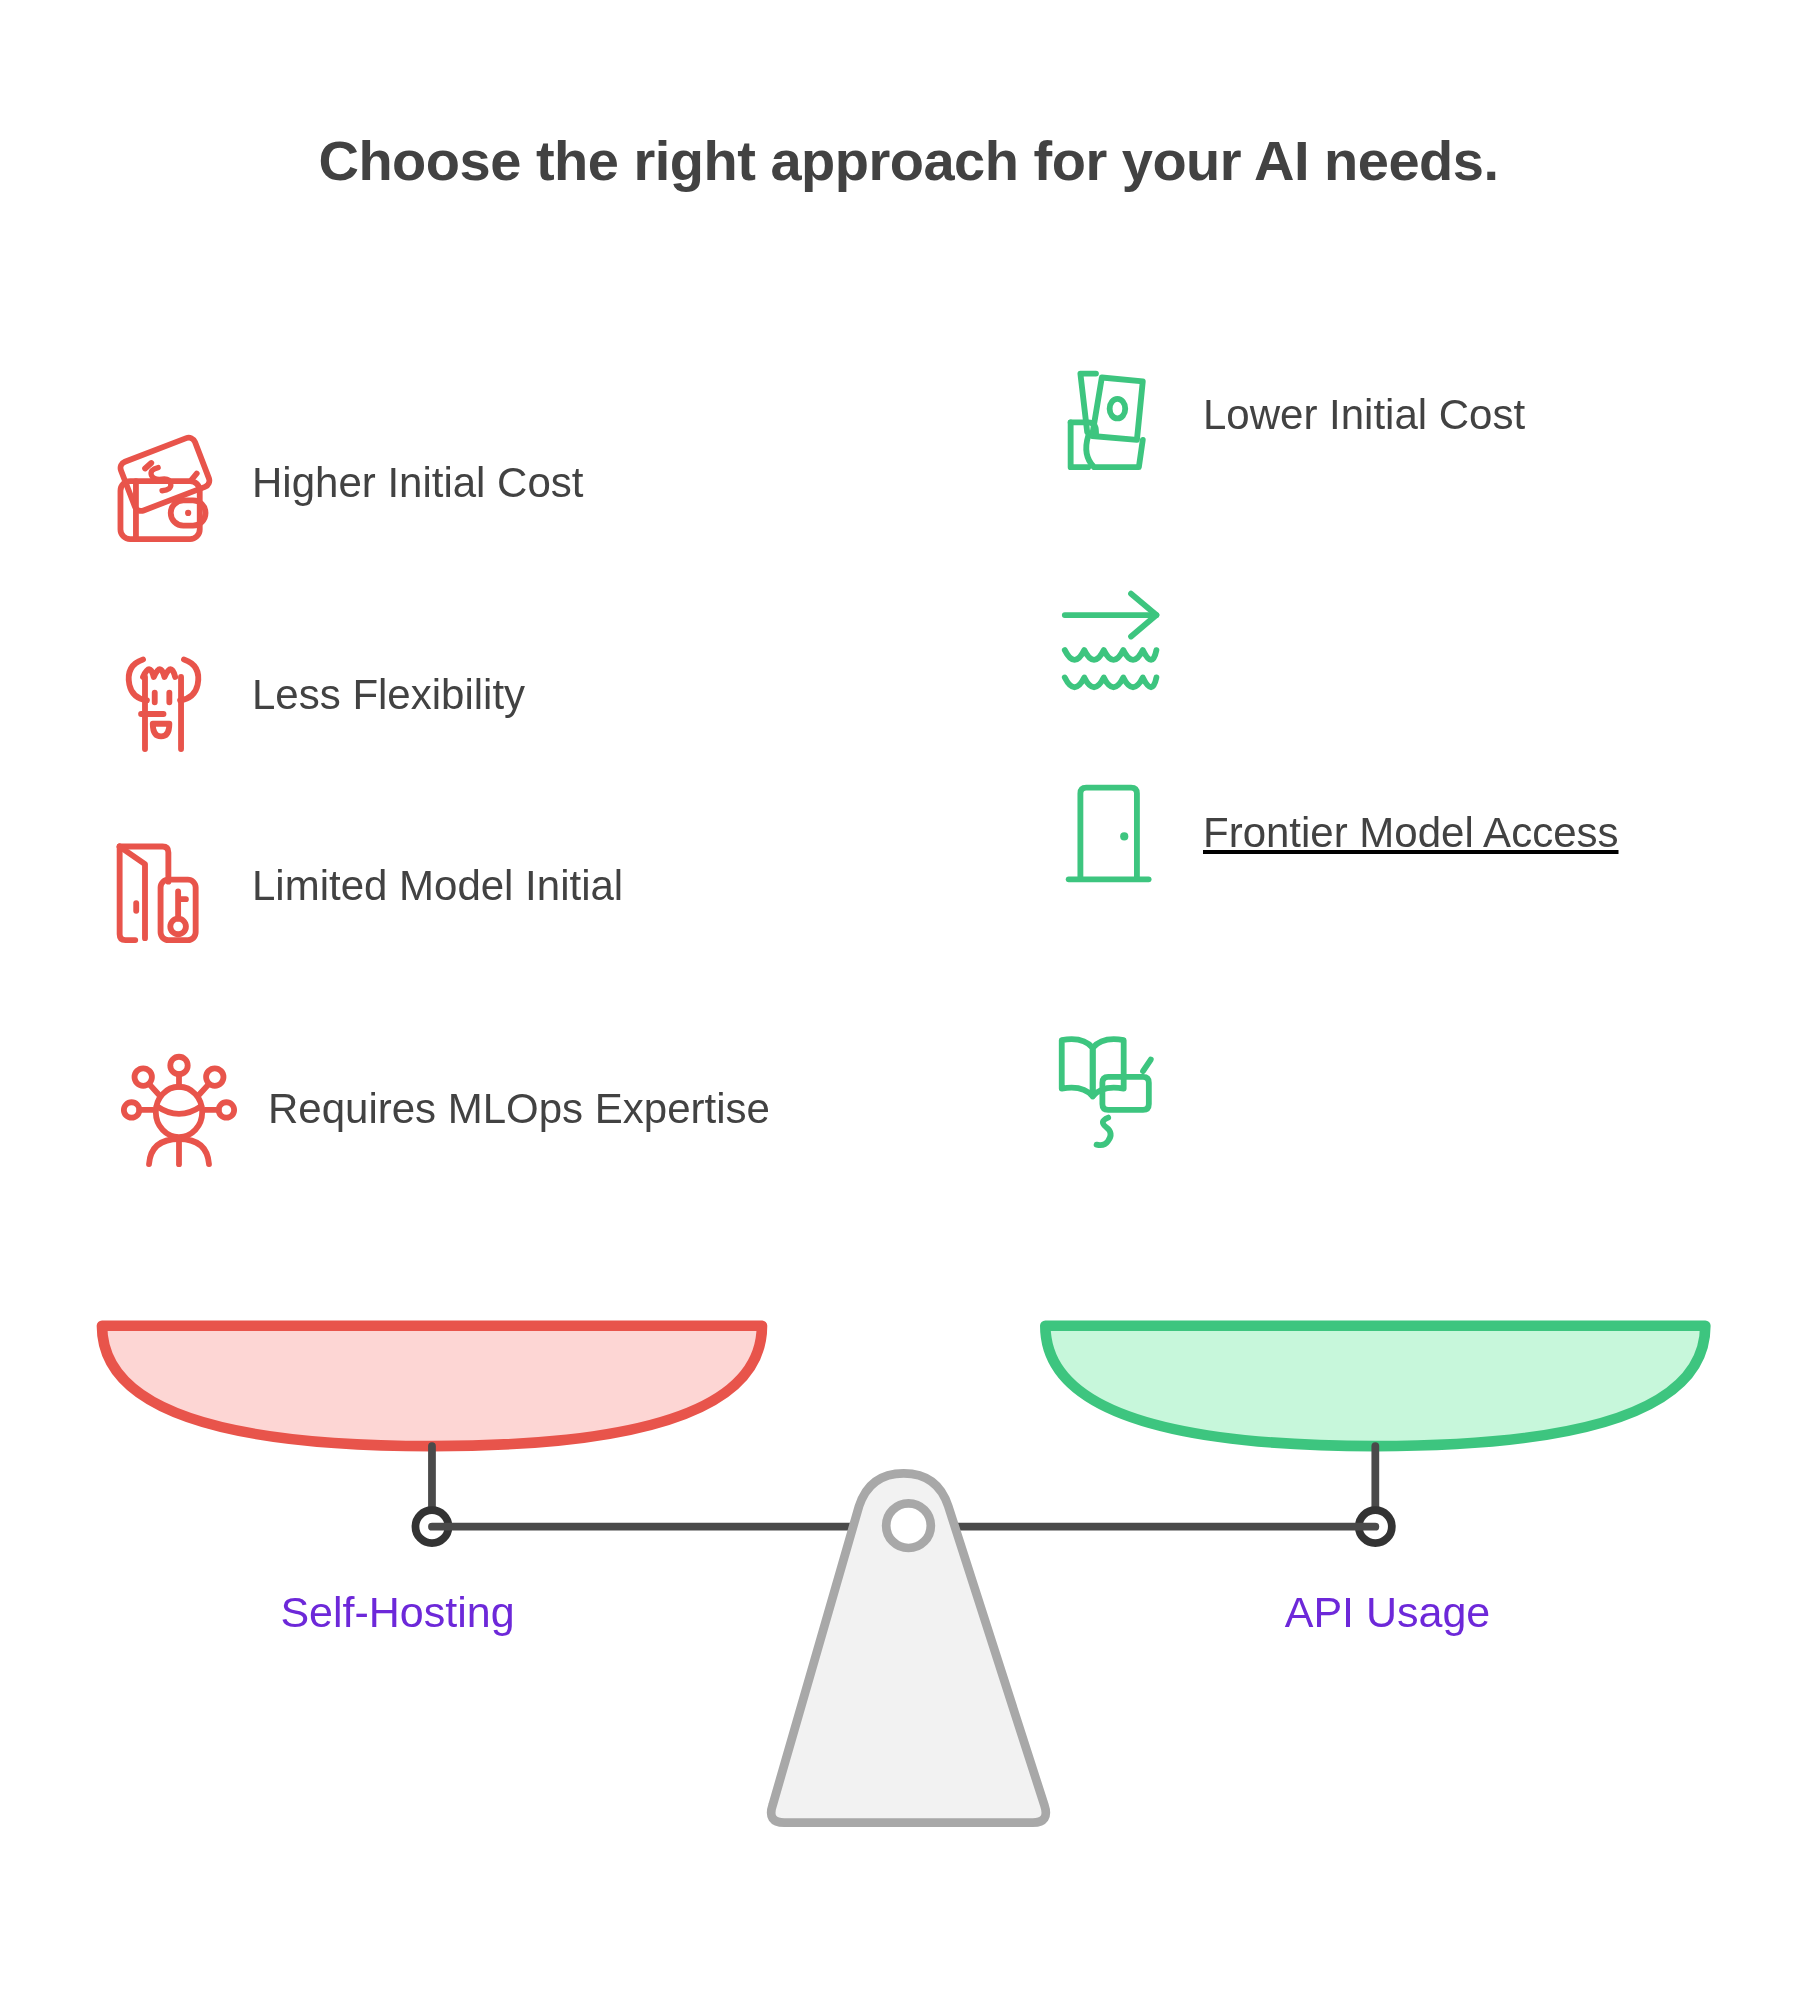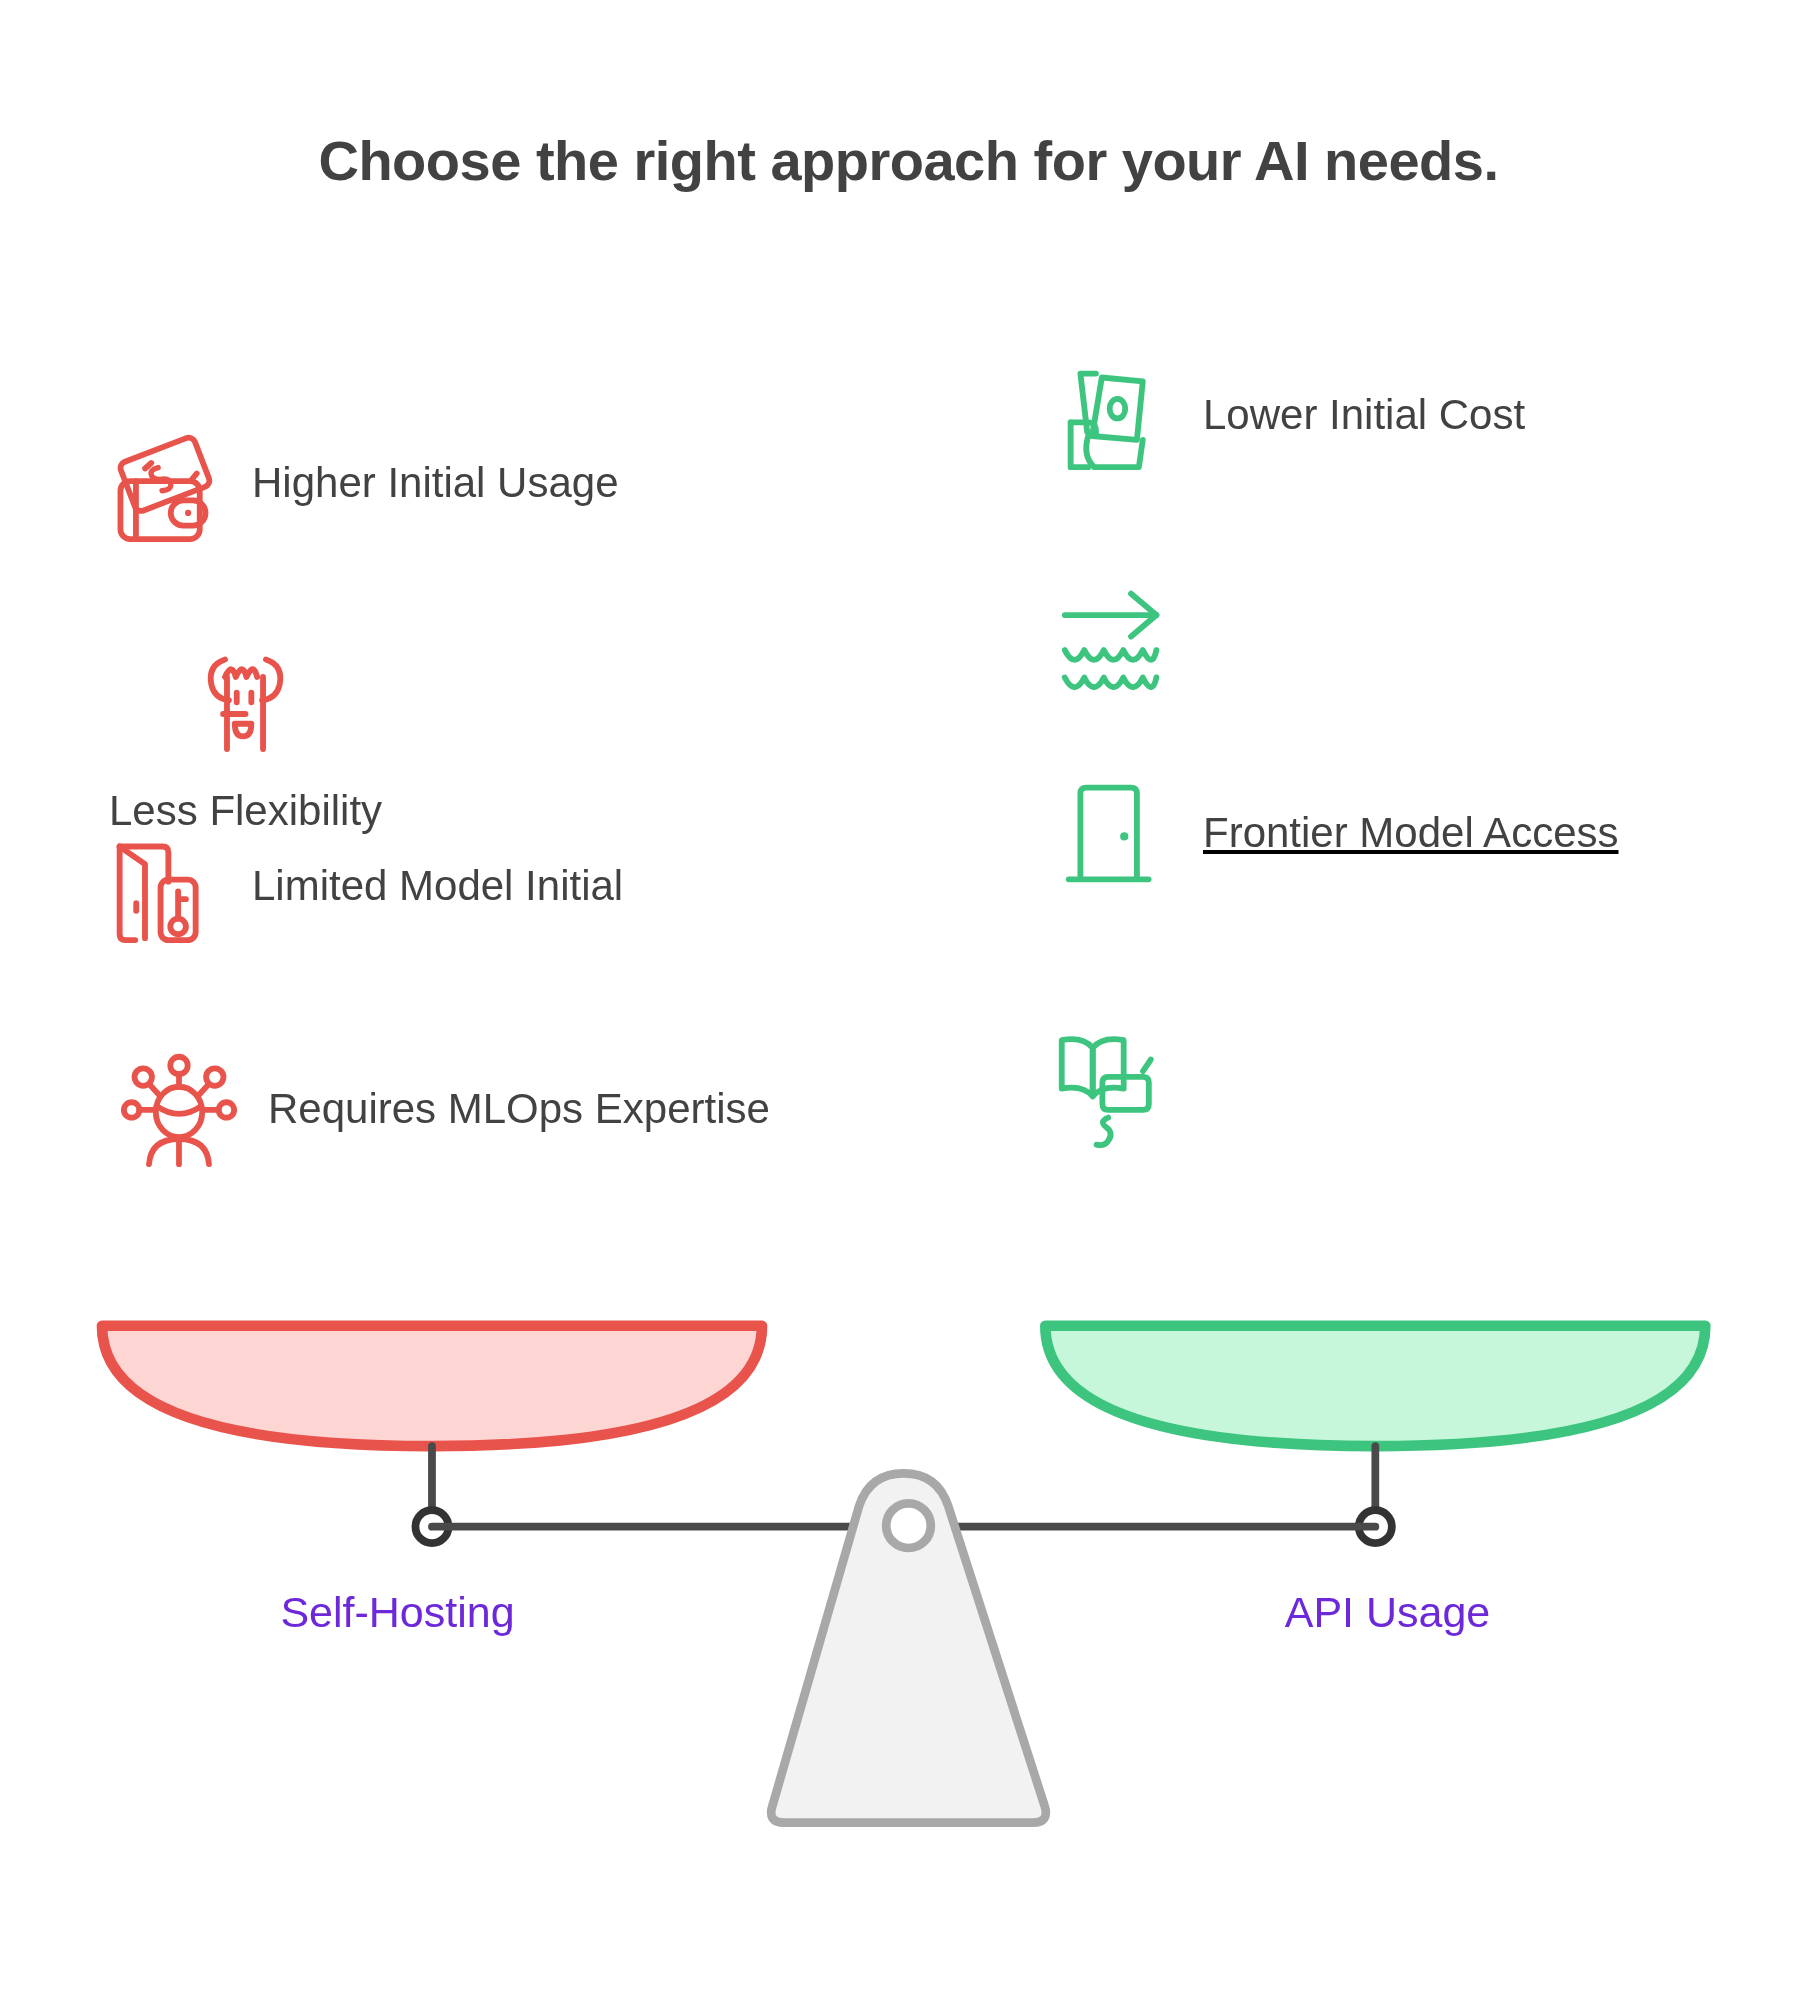--- a/index.html
+++ b/index.html
@@ -43,21 +43,21 @@
   .icon-box svg{display:block;overflow:visible;}
   .item-label{
     font-size:42px;
     line-height:1.28;
     color:#424242;
     max-width:505px;
   }
 
   
   .l0{top:417px;left:0;}
-  .l1{top:629px;left:12px;flex-direction:column;}
+  .l1{top:629px;left:0;}
   .l2{top:820px;left:0;}
   .l3{top:1043px;left:16px;}
   
   .r0{top:349px;left:0;}
   .r1{top:571px;left:0;}
   .r2{top:767px;left:0;text-decoration:underline;}
   .r3{top:1009px;left:0;}
 
   
   .scale{position:absolute;left:0;top:0;width:1817px;height:2009px;pointer-events:none;}
@@ -91,21 +91,21 @@
 
           <path d="M55 44 q-9 2 -7 8 q2 5 11 4 q8 -1 9 5 q1 6 -9 7" stroke-width="5.5"></path>
 
           <rect x="16" y="58" width="82" height="60" rx="10"></rect>
           <path d="M32 58 L32 118"></path>
 
           <rect x="68" y="78" width="36" height="26" rx="13"></rect>
           <circle cx="86" cy="91" r="3.2" fill="#E8544B" stroke="none"></circle>
         </svg>
       </div>
-      <div class="item-label">Higher Initial Usage</div>
+      <div class="item-label">Higher Initial Cost</div>
     </div>
 
     <div class="item l1">
       <div class="icon-box">
         <svg width="115" height="115" viewBox="0 0 118 118" fill="none" stroke="#E8544B" stroke-width="6" stroke-linecap="round" stroke-linejoin="round">
 
           <path d="M38 22 q-18 6 -14 26 q3 14 18 16"></path>
           <path d="M80 22 q18 6 14 26 q-3 14 -18 16"></path>
 
           <path d="M38 40 q7 -16 11 0 q7 -16 11 0 q7 -16 11 0"></path>

